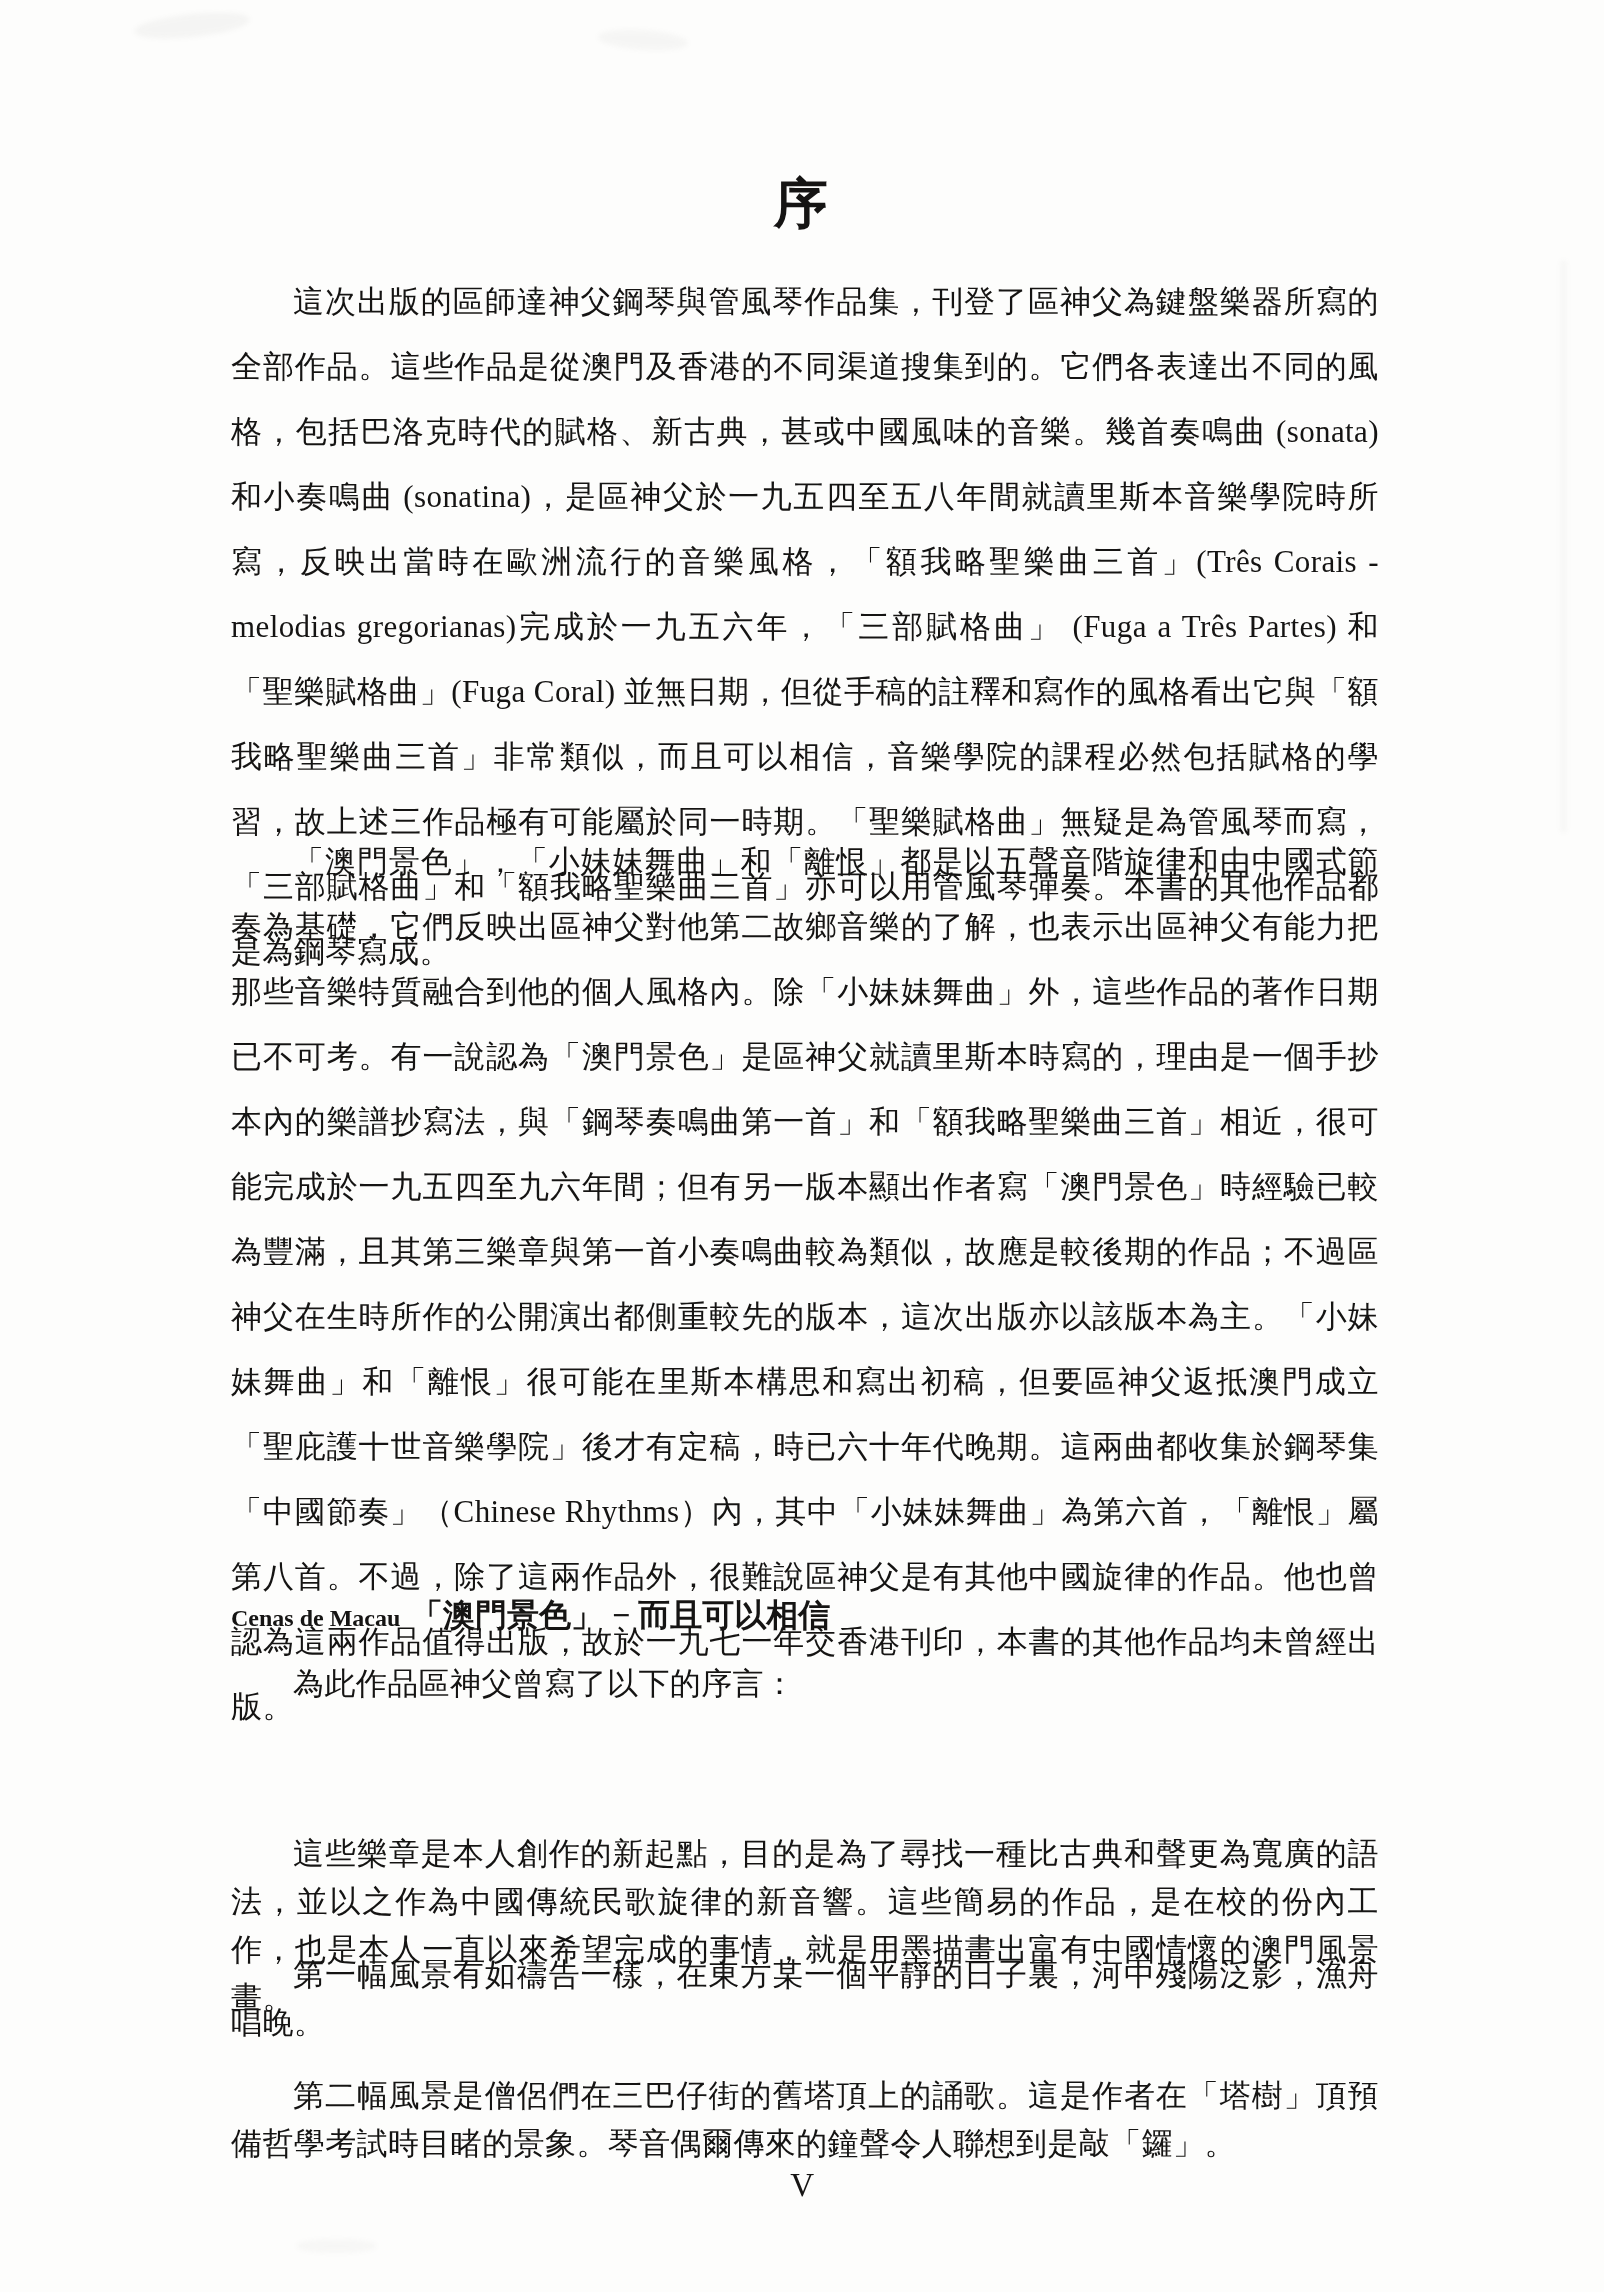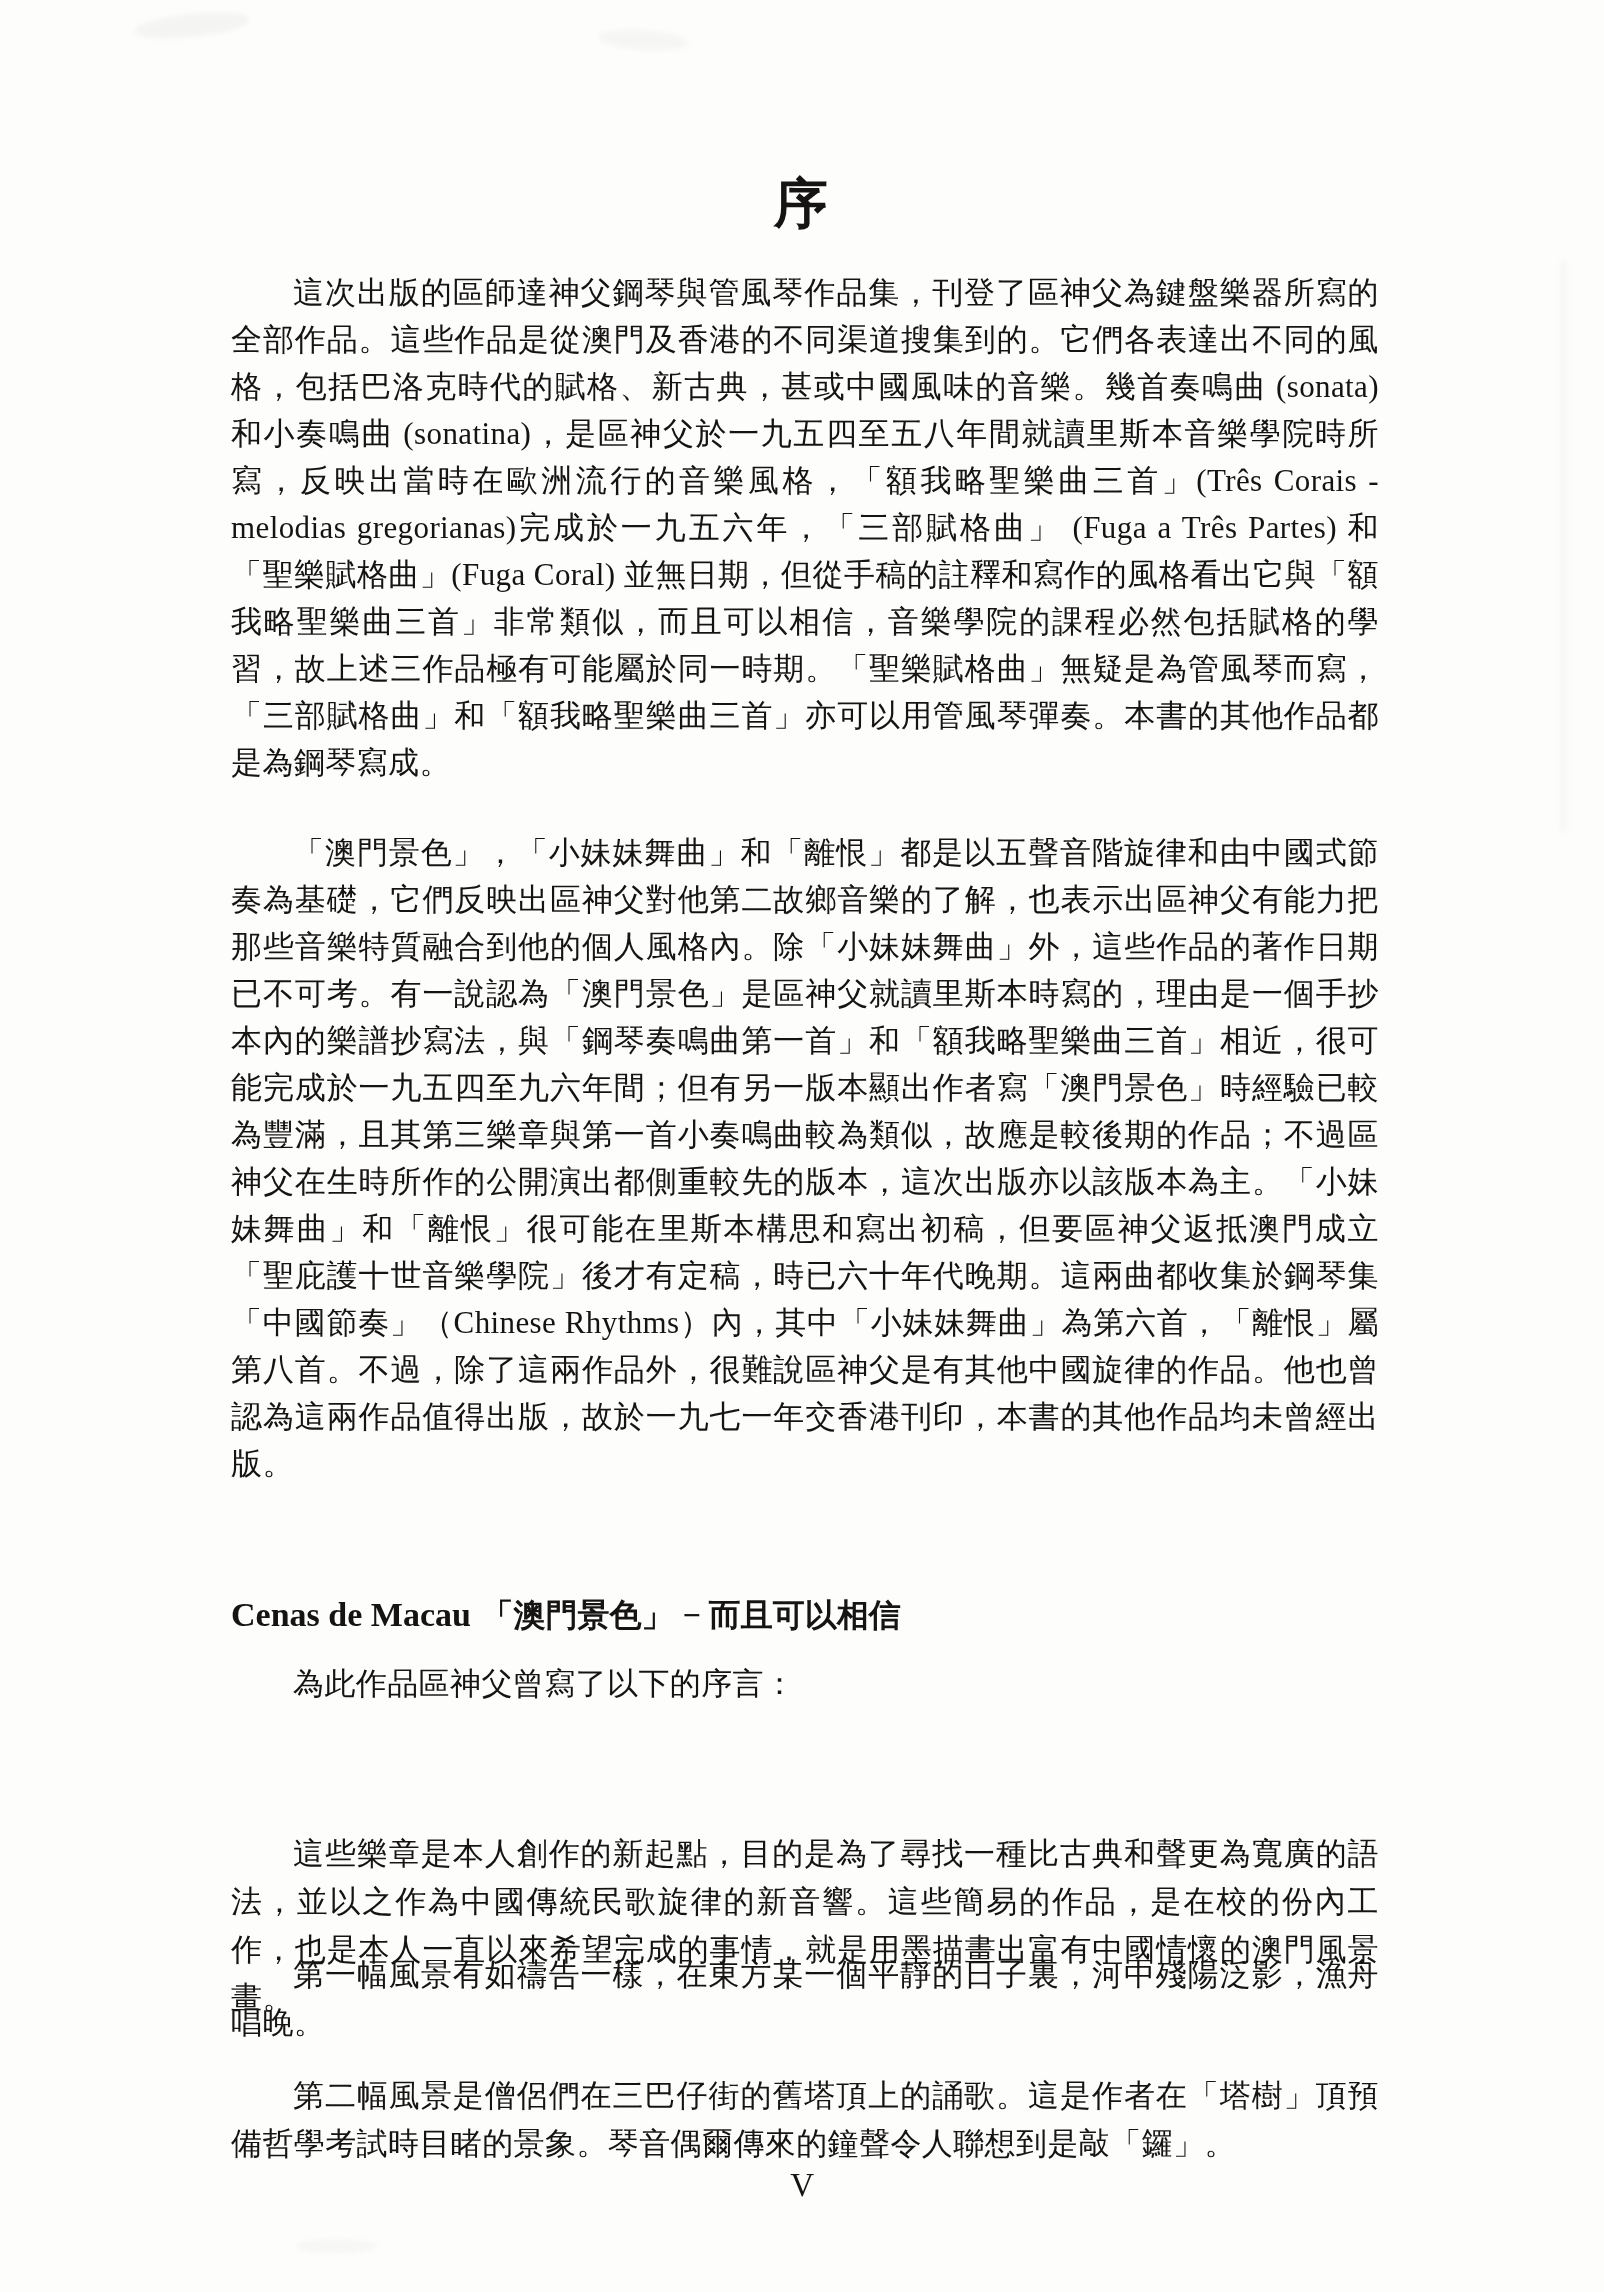--- a/index.html
+++ b/index.html
@@ -21,36 +21,36 @@
     text-align:center;
     font-size:54px;
     font-weight:700;
     letter-spacing:3.6px;
   }
   .body {
     position:absolute;
     left:231px;
     width:1148px;
     font-size:31px;
-    line-height:47px;
+    line-height:65px;
     text-align:justify;
     text-indent:2em;
     letter-spacing:0.4px;
   }
   .para1 { top:269px; }
   .para2 { top:829px; }
   .heading {
     position:absolute;
     left:231px; top:1594px;
     width:1148px;
     font-size:32px;
     font-weight:700;
     white-space:nowrap;
   }
-  .heading .latin { font-size:34px; margin-right:10.7px; letter-spacing:0; }
+  .heading .latin { font-size:24px; margin-right:10.7px; letter-spacing:0; }
   .heading .suffix { margin-left:9px; }
   .intro { top:1662px; line-height:43px; }
   .quote { line-height:48px; }
   .para3 { top:1830px; }
   .para4 { top:1951px; }
   .para5 { top:2072px; }
   .page-number {
     position:absolute;
     left:0; top:2167px;
     width:100%;

